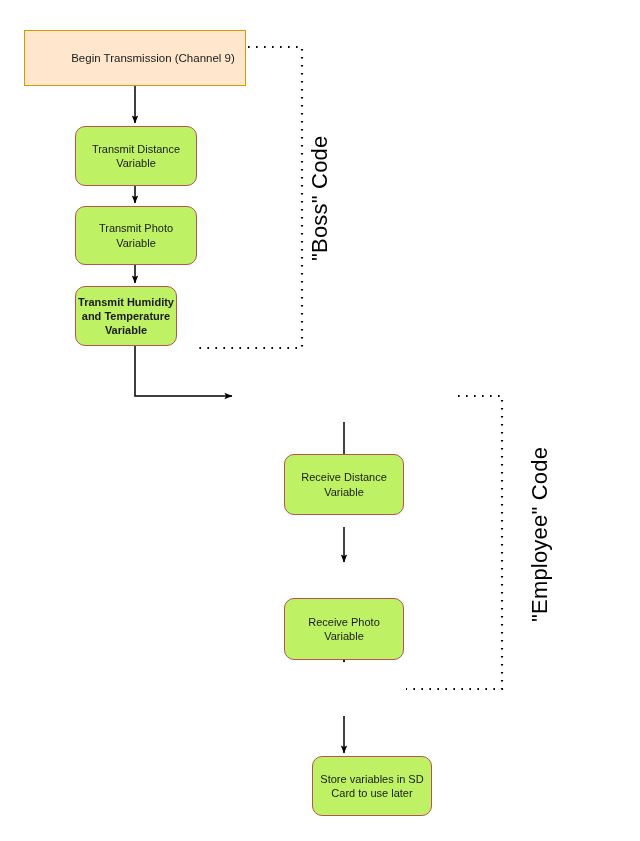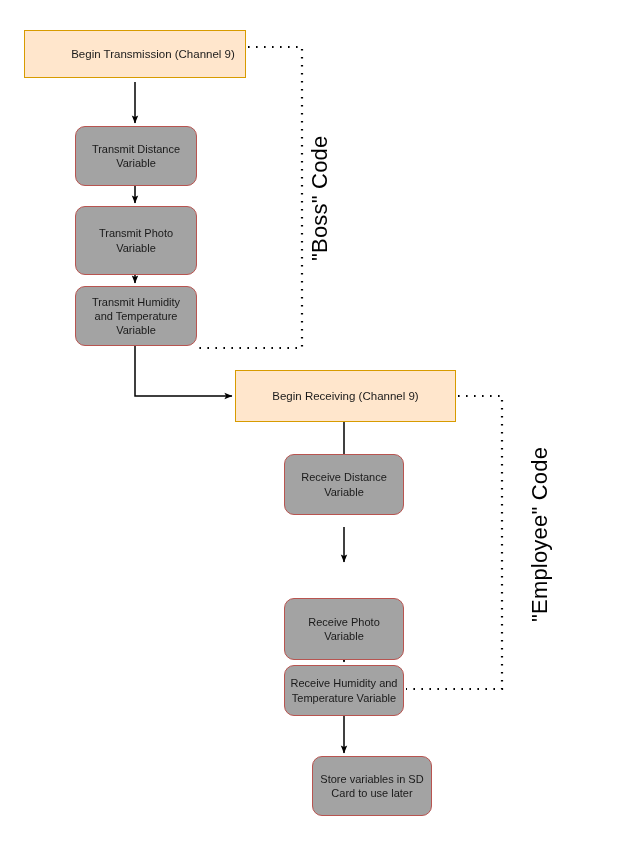--- a/index.html
+++ b/index.html
@@ -39,21 +39,21 @@
   }
 
   .node.terminal {
     background: #ffe6cc;
     border: 1.6px solid #d79b00;
     border-radius: 0;
     font-size: 11.5px;
   }
 
   .node.process {
-    background: #a3a3a3;
+    background: #bef264;
     border: 1.6px solid #b85450;
     border-radius: 10px;
     font-size: 11px;
   }
 
   
   .section-label {
     position: absolute;
     color: #000000;
     font-size: 22px;
@@ -114,42 +114,39 @@
 
     <path class="solid-edge" d="M344,627 L344,662" marker-end="url(#arrowhead)"></path>
 
     <path class="solid-edge" d="M344,716 L344,753" marker-end="url(#arrowhead)"></path>
 
     <path class="dotted-edge" d="M248,47 L302,47 L302,348 L199,348"></path>
 
     <path class="dotted-edge" d="M458,396 L502,396 L502,689 L406,689"></path>
   </svg>
 
-  <div class="node terminal" style="left:24px; top:30px; width:222px; height:48px;padding-left:36px;">Begin Transmission (Channel 9)</div>
+  <div class="node terminal" style="left:24px; top:30px; width:222px; height:56px;padding-left:36px;">Begin Transmission (Channel 9)</div>
 
   <div class="node process" style="left:75px; top:126px; width:122px; height:60px;">Transmit Distance
 Variable</div>
 
-  <div class="node process" style="left:75px; top:206px; width:122px; height:69px;">Transmit Photo
+  <div class="node process" style="left:75px; top:206px; width:122px; height:59px;">Transmit Photo
 Variable</div>
 
-  <div class="node process" style="left:75px; top:286px; width:122px; height:60px;">Transmit Humidity
+  <div class="node process" style="left:75px; top:286px; width:102px; height:60px;font-weight:bold;">Transmit Humidity
 and Temperature
 Variable</div>
 
-  <div class="node terminal" style="left:235px; top:370px; width:221px; height:52px;">Begin Receiving (Channel 9)</div>
 
   <div class="node process" style="left:284px; top:454px; width:120px; height:61px;">Receive Distance
 Variable</div>
 
   <div class="node process" style="left:284px; top:598px; width:120px; height:62px;">Receive Photo
 Variable</div>
 
-  <div class="node process" style="left:284px; top:665px; width:120px; height:51px;">Receive Humidity and
-Temperature Variable</div>
 
   <div class="node process" style="left:284px; top:756px; width:120px; height:60px;margin-left:28px;">Store variables in SD
 Card to use later</div>
 
   <div class="section-label" style="left:260px; top:187px; width:120px; height:28px; line-height:28px; text-align:center;">"Boss" Code</div>
 
   <div class="section-label" style="left:460px; top:528px; width:160px; height:28px; line-height:28px; text-align:center;">"Employee" Code</div>
 
 </div>
 

